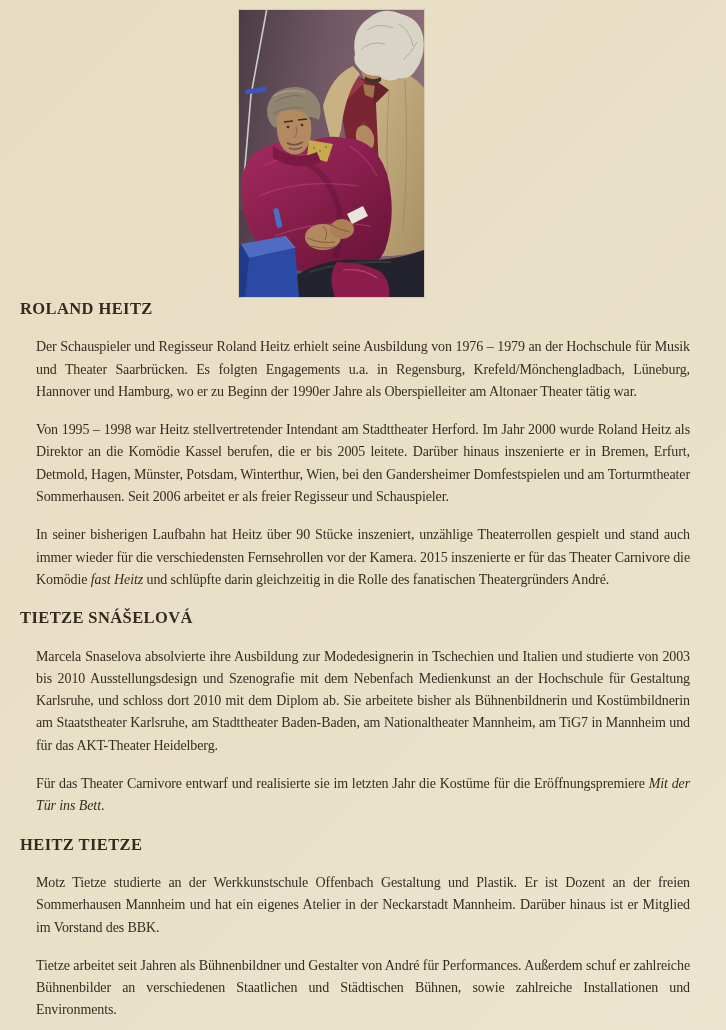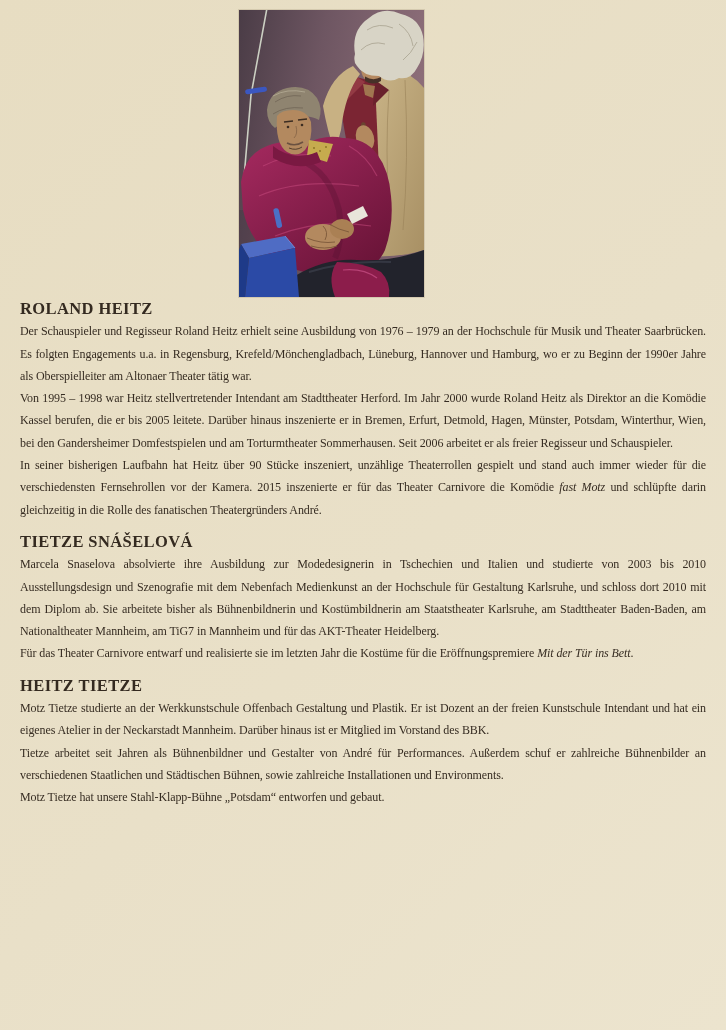--- a/index.html
+++ b/index.html
@@ -20,21 +20,21 @@
   .photo svg{display:block;width:185px;height:287px;}
   .content{
     position:absolute;left:20px;top:298px;width:686px;
   }
   h2{
     font-size:16.5px;line-height:22.3px;margin:10px 0 0 0;
     font-weight:700;letter-spacing:.4px;color:#342a20;
   }
   .content section:first-child h2{margin-top:0;}
   p{
-    margin:0;font-size:12px;line-height:22.3px;
+    margin:16px;font-size:14px;line-height:22.3px;
     text-align:justify;letter-spacing:-0.1px;
     hyphens:auto;-webkit-hyphens:auto;
   }
   em{font-style:italic;}
 </style>
 </head>
 <body>
 
 <div class="page">
 
@@ -129,30 +129,30 @@
       </g>
     </svg>
   </figure>
 
   <main class="content">
 
     <section>
       <h2>ROLAND HEITZ</h2>
       <p>Der Schauspieler und Regisseur Roland Heitz erhielt seine Ausbildung von 1976 – 1979 an der Hochschule für Musik und Theater Saarbrücken. Es folgten Engagements u.a. in Regensburg, Krefeld/Mönchengladbach, Lüneburg, Hannover und Hamburg, wo er zu Beginn der 1990er Jahre als Oberspielleiter am Altonaer Theater tätig war.</p>
       <p>Von 1995 – 1998 war Heitz stellvertretender Intendant am Stadttheater Herford. Im Jahr 2000 wurde Roland Heitz als Direktor an die Komödie Kassel berufen, die er bis 2005 leitete. Darüber hinaus inszenierte er in Bremen, Erfurt, Detmold, Hagen, Münster, Potsdam, Winterthur, Wien, bei den Gandersheimer Domfestspielen und am Torturmtheater Sommerhausen. Seit 2006 arbeitet er als freier Regisseur und Schauspieler.</p>
-      <p><span>In seiner bisherigen Laufbahn hat Heitz über 90 Stücke inszeniert, unzählige Theaterrollen gespielt und stand auch immer wieder für die verschiedensten Fernsehrollen vor der Kamera. 2015 inszenierte er für das Theater Carnivore die Komödie </span><em>fast Motz</em><span> und schlüpfte darin gleichzeitig in die Rolle des fanatischen Theatergründers André.</span></p>
+      <p><span>In seiner bisherigen Laufbahn hat Heitz über 90 Stücke inszeniert, unzählige Theaterrollen gespielt und stand auch immer wieder für die verschiedensten Fernsehrollen vor der Kamera. 2015 inszenierte er für das Theater Carnivore die Komödie </span><em>fast Heitz</em><span> und schlüpfte darin gleichzeitig in die Rolle des fanatischen Theatergründers André.</span></p>
     </section>
 
     <section>
       <h2>TIETZE SNÁŠELOVÁ</h2>
       <p>Marcela Snaselova absolvierte ihre Ausbildung zur Modedesignerin in Tschechien und Italien und studierte von 2003 bis 2010 Ausstellungsdesign und Szenografie mit dem Nebenfach Medienkunst an der Hochschule für Gestaltung Karlsruhe, und schloss dort 2010 mit dem Diplom ab. Sie arbeitete bisher als Bühnenbildnerin und Kostümbildnerin am Staatstheater Karlsruhe, am Stadttheater Baden-Baden, am Nationaltheater Mannheim, am TiG7 in Mannheim und für das AKT-Theater Heidelberg.</p>
       <p><span>Für das Theater Carnivore entwarf und realisierte sie im letzten Jahr die Kostüme für die Eröffnungspremiere </span><em>Mit der Tür ins Bett</em><span>.</span></p>
     </section>
 
     <section>
       <h2>HEITZ TIETZE</h2>
-      <p>Motz Tietze studierte an der Werkkunstschule Offenbach Gestaltung und Plastik. Er ist Dozent an der freien Kunstschule Intendant und hat ein eigenes Atelier in der Neckarstadt Mannheim. Darüber hinaus ist er Mitglied im Vorstand des BBK.</p>
+      <p>Motz Tietze studierte an der Werkkunstschule Offenbach Gestaltung und Plastik. Er ist Dozent an der freien Sommerhausen Mannheim und hat ein eigenes Atelier in der Neckarstadt Mannheim. Darüber hinaus ist er Mitglied im Vorstand des BBK.</p>
       <p>Tietze arbeitet seit Jahren als Bühnenbildner und Gestalter von André für Performances. Außerdem schuf er zahlreiche Bühnenbilder an verschiedenen Staatlichen und Städtischen Bühnen, sowie zahlreiche Installationen und Environments.</p>
       <p>Motz Tietze hat unsere Stahl-Klapp-Bühne „Potsdam“ entworfen und gebaut.</p>
     </section>
 
   </main>
 </div>
 
 </body></html>

